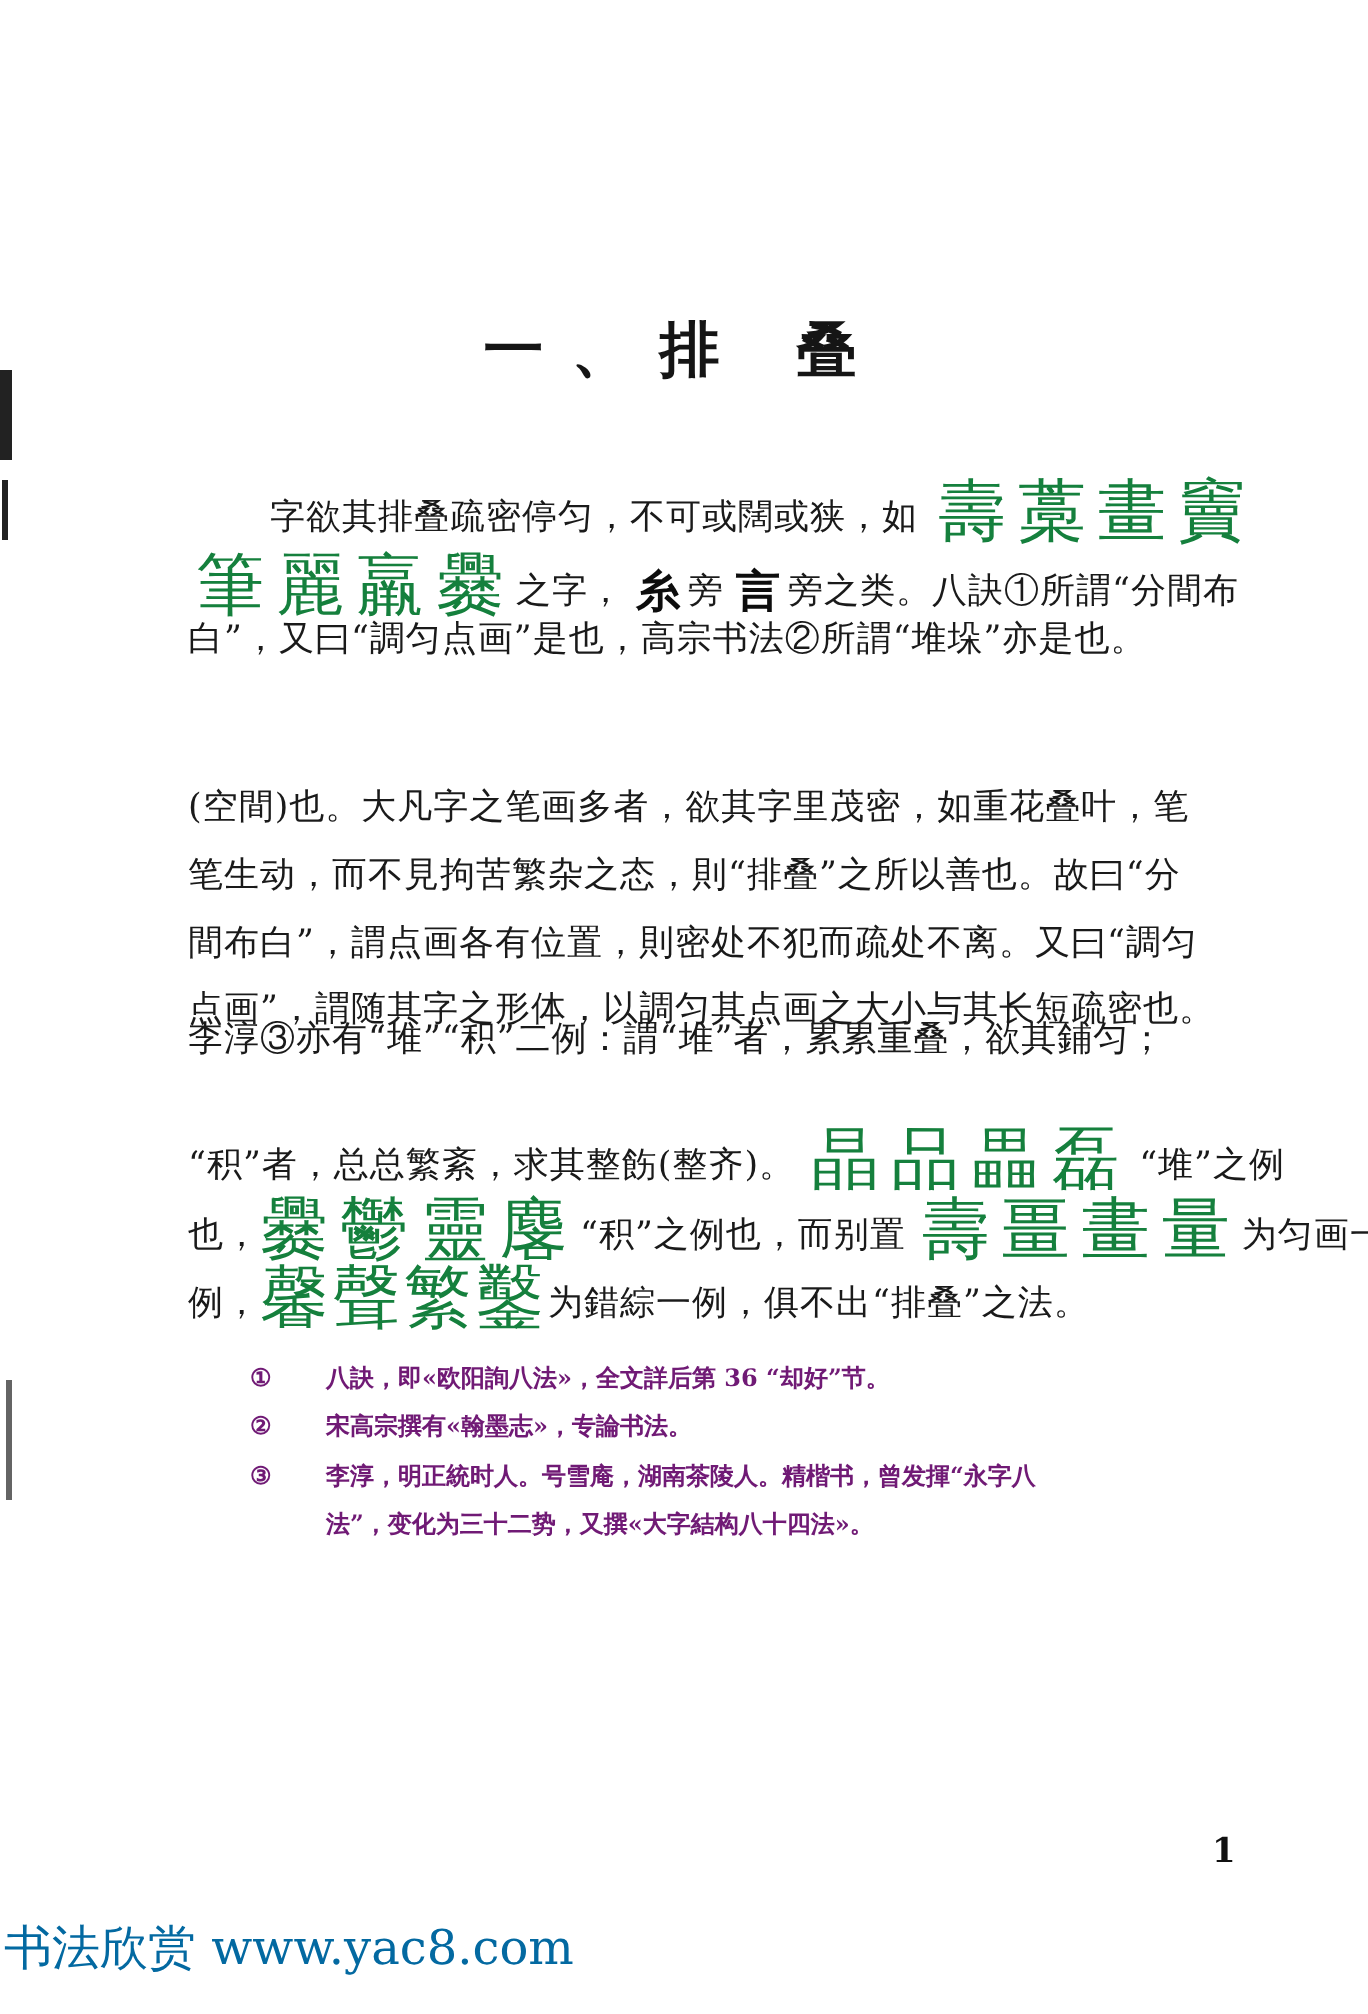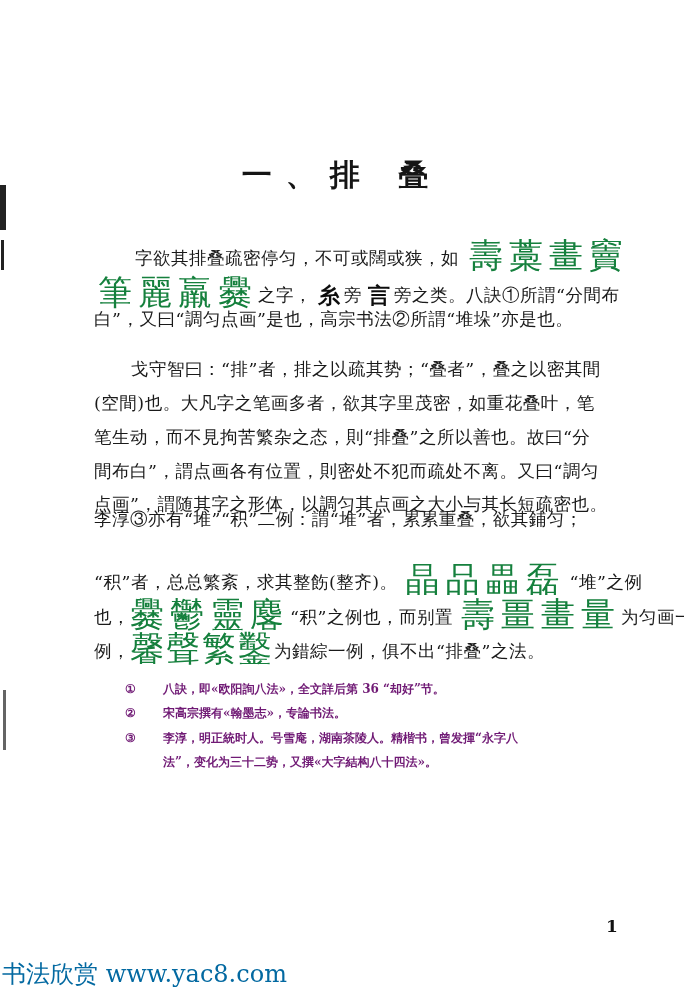--- a/index.html
+++ b/index.html
@@ -48,21 +48,20 @@
   <div class="title">一、排  叠</div>
 
   <div class="line" style="left:135px;top:233px;">
     <span>字欲其排叠疏密停匀，不可或闊或狭，如</span><span class="cal" style="margin-left:10px;">壽藁畫竇</span>
   </div>
   <div class="line" style="left:98px;top:270px;">
     <span class="cal">筆麗羸爨</span><span>之字，</span><span class="cal-sm" style="margin-left:6px;">糸</span><span>旁</span><span class="cal-sm" style="margin-left:6px;">言</span><span>旁之类。八訣①所謂“分間布</span>
   </div>
   <div class="line" style="left:94px;top:307px;">白”，又曰“調匀点画”是也，高宗书法②所謂“堆垛”亦是也。</div>
 
-  <div class="line" style="left:131px;top:357px;">戈守智曰：“排”者，排之以疏其势；“叠者”，叠之以密其間</div>
   <div class="line" style="left:94px;top:391px;">(空間)也。大凡字之笔画多者，欲其字里茂密，如重花叠叶，笔</div>
   <div class="line" style="left:94px;top:425px;">笔生动，而不見拘苦繁杂之态，則“排叠”之所以善也。故曰“分</div>
   <div class="line" style="left:94px;top:459px;">間布白”，謂点画各有位置，則密处不犯而疏处不离。又曰“調匀</div>
   <div class="line" style="left:94px;top:492px;">点画”，謂随其字之形体，以調匀其点画之大小与其长短疏密也。</div>
   <div class="line" style="left:94px;top:507px;">李淳③亦有“堆”“积”二例：謂“堆”者，累累重叠，欲其鋪匀；</div>
   <div class="line" style="left:94px;top:557px;">
     <span>“积”者，总总繁紊，求其整飭(整齐)。</span><span class="cal" style="margin-left:8px;margin-right:4px;">晶品畾磊</span><span>“堆”之例</span>
   </div>
   <div class="line" style="left:94px;top:592px;">
     <span>也，</span><span class="cal">爨鬱靈麐</span><span>“积”之例也，而别置</span><span class="cal" style="margin-left:8px;">壽畺畫量</span><span>为匀画一</span>

